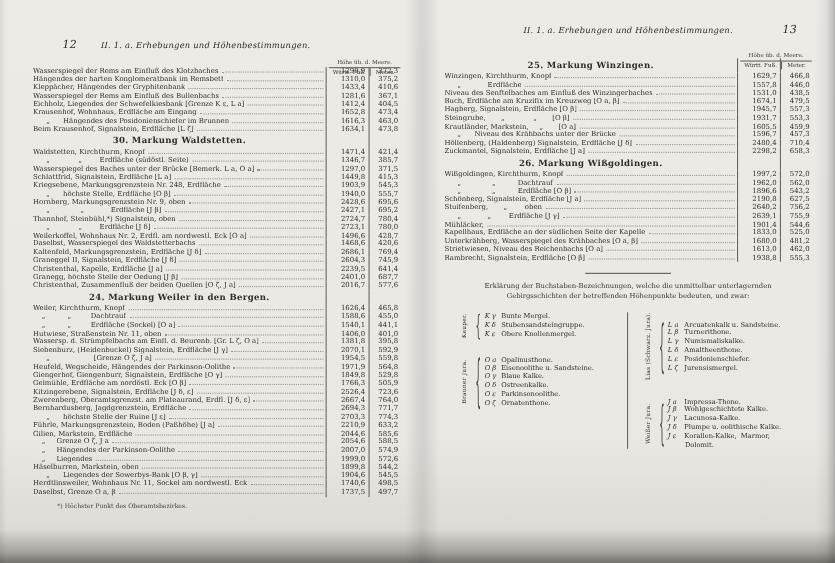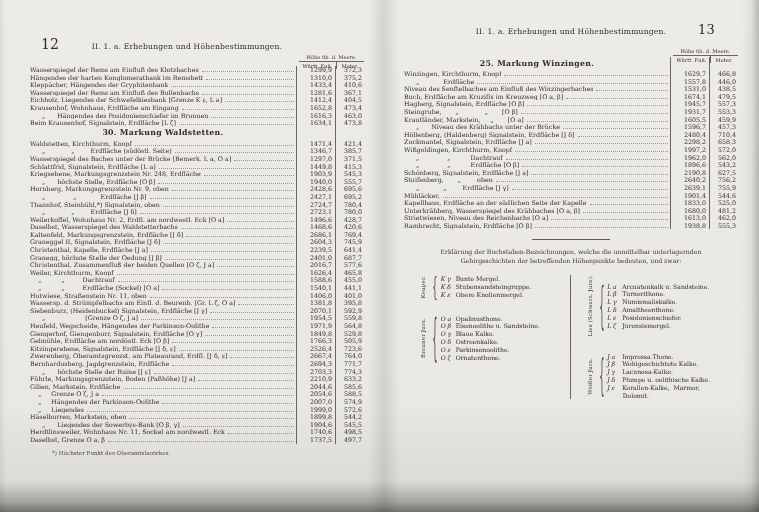--- a/index.html
+++ b/index.html
@@ -7,25 +7,25 @@
   .scan{position:relative;width:759px;height:512px;color:#332c24;
     background:
       linear-gradient(90deg, rgba(0,0,0,0.07) 0px, rgba(0,0,0,0) 6px),
       linear-gradient(270deg, rgba(0,0,0,0.22) 0px, rgba(0,0,0,0.05) 8px, rgba(0,0,0,0) 18px),
       linear-gradient(90deg, rgba(0,0,0,0) 368px, rgba(0,0,0,0.10) 384px, rgba(0,0,0,0) 400px),
       linear-gradient(180deg, #edebe6 0%, #eae8e3 78%, #dddbd5 94%, #a5a39d 98%, #73716c 100%);
   }
   .page{position:absolute;}
   .page-left{left:30px;top:36px;width:334px;}
   .page-right{left:404px;top:22px;width:334px;}
-  .running-head{display:flex;align-items:baseline;font-size:7.6px;letter-spacing:0.2px;}
-  .page-left .running-head .pagenum{width:40px;text-align:center;font-size:14px;}
+  .running-head{display:flex;align-items:baseline;font-size:7.6px;letter-spacing:0.2px;font-style:italic;}
+  .page-left .running-head .pagenum{width:40px;text-align:right;font-size:10px;}
   .page-left .running-head .head-title{flex:1;text-align:center;margin-right:60px;}
   .page-right .running-head .head-title{flex:1;text-align:center;margin-left:40px;}
-  .page-right .running-head .pagenum{width:40px;text-align:left;font-size:13px;}
+  .page-right .running-head .pagenum{width:40px;text-align:center;font-size:10px;}
   .colhead{position:absolute;right:0;width:65px;font-size:5.1px;line-height:6.2px;text-align:center;color:#3a332b;}
   .page-left .colhead{top:18px;}
   .page-right .colhead{top:26px;}
   .ch-title{border-bottom:0.8px solid #6b655e;padding-bottom:1px;}
   .ch-cols{display:flex;}
   .ch-c1{width:35px;padding:1px 1px 0 1px;}
   .ch-c2{width:26px;border-left:0.8px solid #6b655e;padding-top:1px;}
   .tbl{display:block;}
   .page-left .tbl{margin-top:14px;}
   .page-right .tbl{margin-top:20px;}
@@ -219,20 +219,25 @@
           <span class="leader"></span>
           <span class="v v1">2401,0</span>
           <span class="v v2">687,7</span>
         </div>
         <div class="row">
           <span class="lbl">Christenthal, Zusammenfluß der beiden Quellen [O ζ, J a]</span>
           <span class="leader"></span>
           <span class="v v1">2016,7</span>
           <span class="v v2">577,6</span>
         </div>
+        <div class="row title-row">
+          <div class="sec-title">24. Markung Weiler in den Bergen.</div>
+          <div class="v v1"></div>
+          <div class="v v2"></div>
+        </div>
         <div class="row">
           <span class="lbl">Weiler, Kirchthurm, Knopf</span>
           <span class="leader"></span>
           <span class="v v1">1626,4</span>
           <span class="v v2">465,8</span>
         </div>
         <div class="row">
           <span class="lbl">    „          „         Dachtrauf</span>
           <span class="leader"></span>
           <span class="v v1">1588,6</span>
@@ -438,20 +443,25 @@
           <span class="lbl">Höllenberg, (Haldenberg) Signalstein, Erdfläche [J δ]</span>
           <span class="leader"></span>
           <span class="v v1">2480,4</span>
           <span class="v v2">710,4</span>
         </div>
         <div class="row">
           <span class="lbl">Zuckmantel, Signalstein, Erdfläche [J a]</span>
           <span class="leader"></span>
           <span class="v v1">2298,2</span>
           <span class="v v2">658,3</span>
+        </div>
+        <div class="row title-row">
+          <div class="sec-title">26. Markung Wißgoldingen.</div>
+          <div class="v v1"></div>
+          <div class="v v2"></div>
         </div>
         <div class="row">
           <span class="lbl">Wißgoldingen, Kirchthurm, Knopf</span>
           <span class="leader"></span>
           <span class="v v1">1997,2</span>
           <span class="v v2">572,0</span>
         </div>
         <div class="row">
           <span class="lbl">      „              „          Dachtrauf</span>
           <span class="leader"></span>

